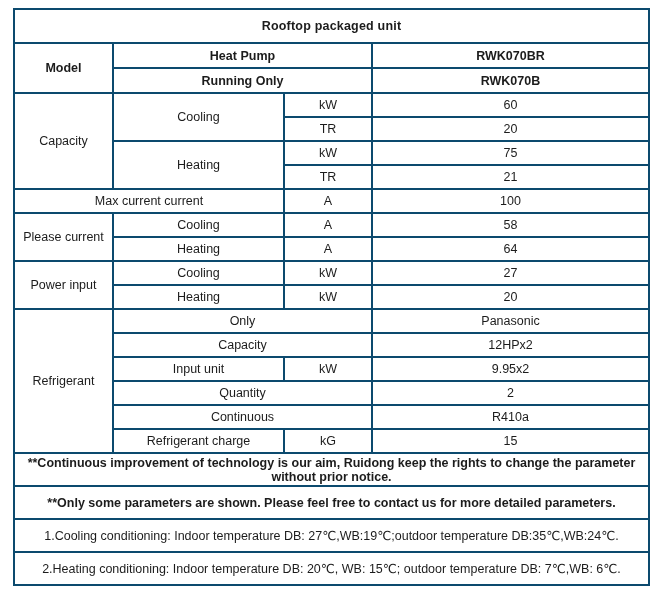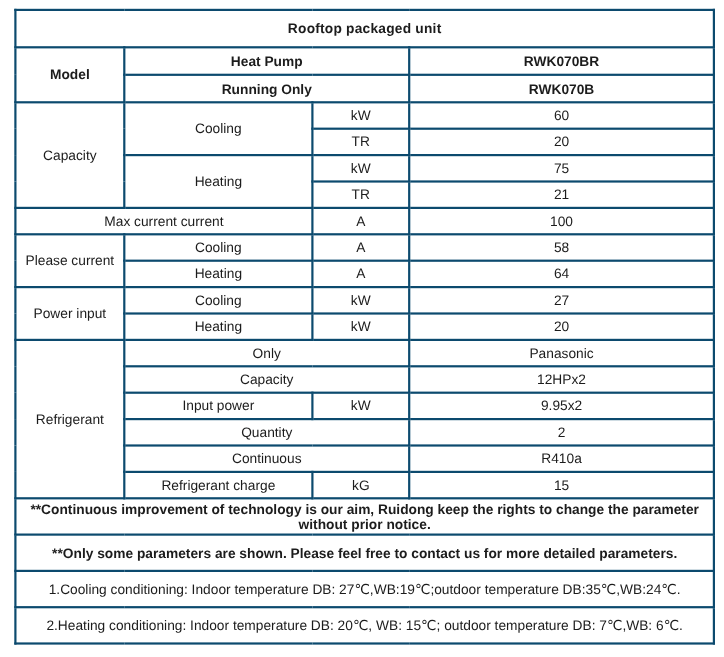--- a/index.html
+++ b/index.html
@@ -145,21 +145,21 @@
     <tr class="h-row">
       <td rowspan="6">Refrigerant</td>
       <td colspan="2">Only</td>
       <td>Panasonic</td>
     </tr>
     <tr class="h-row">
       <td colspan="2">Capacity</td>
       <td>12HPx2</td>
     </tr>
     <tr class="h-row">
-      <td>Input power</td>
+      <td>Input unit</td>
       <td>kW</td>
       <td>9.95x2</td>
     </tr>
     <tr class="h-row">
       <td colspan="2">Quantity</td>
       <td>2</td>
     </tr>
     <tr class="h-row">
       <td colspan="2">Continuous</td>
       <td>R410a</td>

